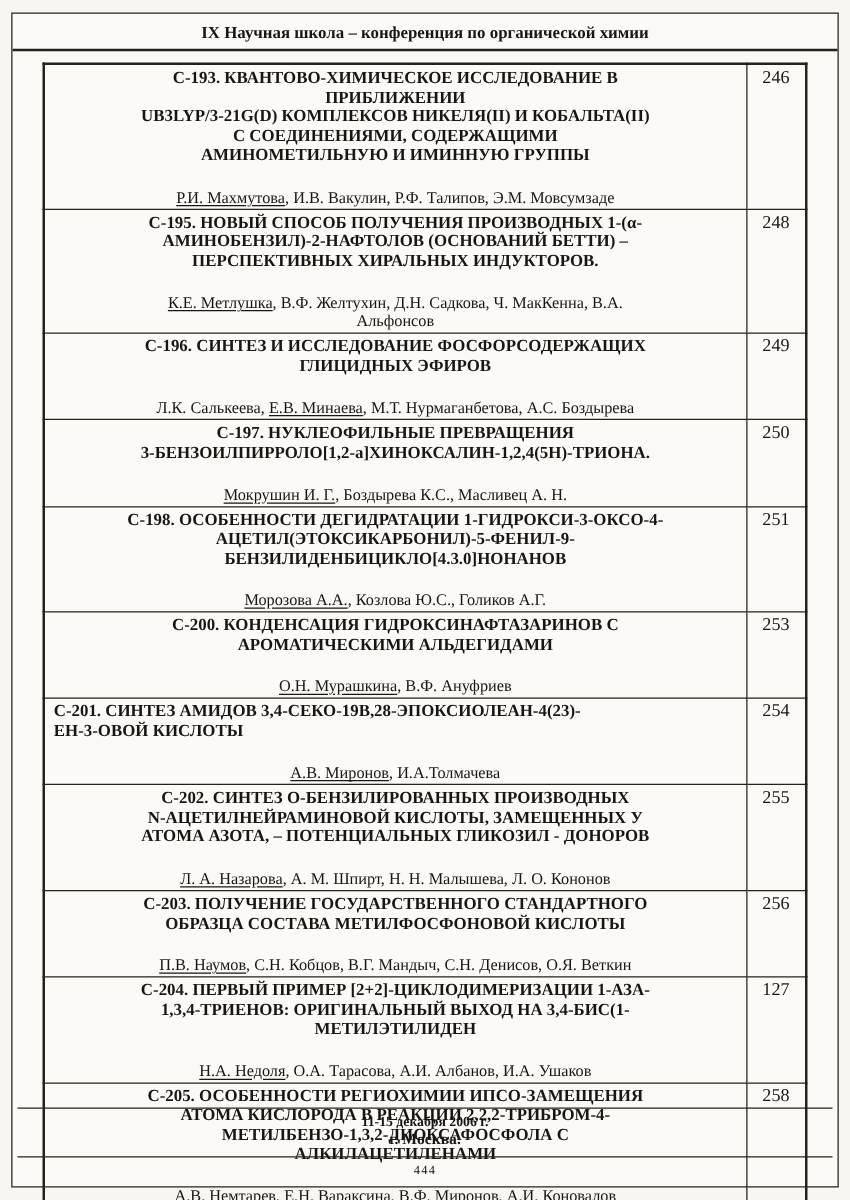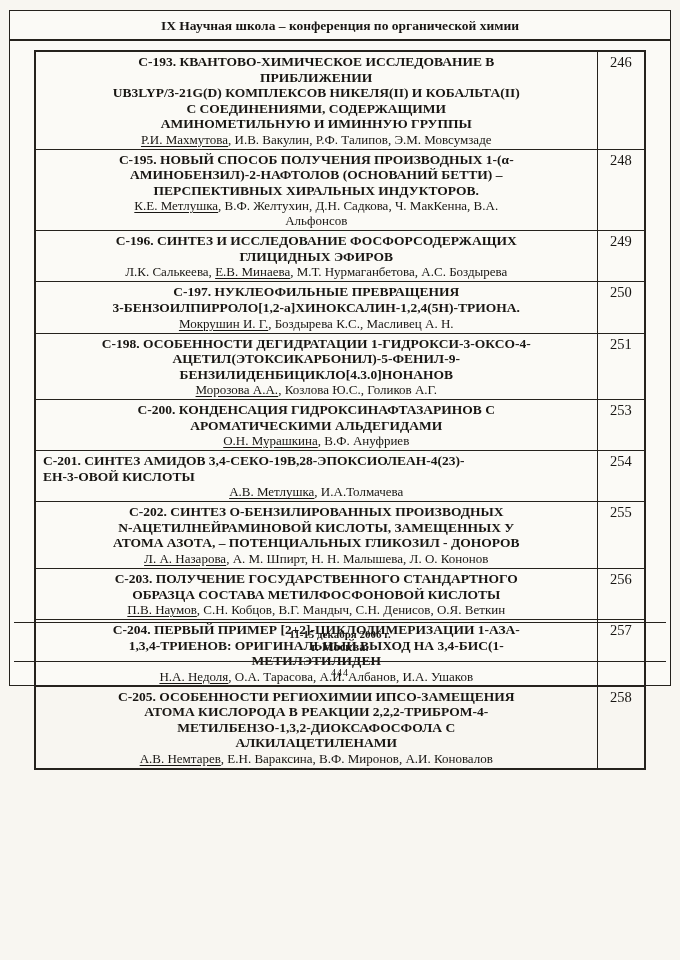--- a/index.html
+++ b/index.html
@@ -6,21 +6,21 @@
   html,body { width:680px; height:960px; }
   body {
     background:#edebe4;
     font-family:"Liberation Serif","DejaVu Serif",serif;
     color:#181613;
     position:relative;
     overflow:hidden;
   }
   .scan { position:absolute; inset:0; background:#f8f6f1; }
   .frame {
-    position:absolute; left:9px; top:10px; width:662px; height:676px;
+    position:absolute; left:9px; top:10px; width:662px; height:940px;
     border:1.5px solid #25221d; background:#fbfaf6;
   }
   .header {
     padding:7px 10px 5px;
     text-align:center;
     font-weight:bold;
     font-size:13.5px;
     border-bottom:2px solid #25221d;
   }
   table.toc {
@@ -30,21 +30,21 @@
     table-layout:fixed;
   }
   table.toc td { border:1.5px solid #25221d; vertical-align:top; }
   td.cell-main { padding:2px 7px 2px; }
   .title {
     font-weight:bold; font-size:13.5px; line-height:1.15;
     text-align:center; white-space:pre-line;
   }
   .title.left { text-align:left; }
   .authors {
-    font-size:13px; line-height:1.16; text-align:center; white-space:pre-line;
+    font-size:13px; line-height:1.16; text-align:center; white-space:pre-line;margin-top:18px;
   }
   .authors .u { text-decoration:underline; text-underline-offset:2px; }
   td.cell-page {
     width:48px; text-align:center; vertical-align:top;
     font-size:14.5px; padding-top:2px;
   }
   .footer { position:absolute; left:0; right:0; bottom:7px; text-align:center; }
   .footer-rule { height:0; border-top:1.5px solid #25221d; margin:0 4px; }
   .footer-date { margin-top:5px; font-weight:bold; font-size:11px; }
   .footer-city { font-weight:bold; font-size:12.5px; margin-bottom:6px; }
@@ -113,21 +113,21 @@
               <div class="title">С-200. КОНДЕНСАЦИЯ ГИДРОКСИНАФТАЗАРИНОВ С
 АРОМАТИЧЕСКИМИ АЛЬДЕГИДАМИ</div>
               <div class="authors"><span class="u">О.Н. Мурашкина</span><span>, В.Ф. Ануфриев</span></div>
             </td>
             <td class="cell-page">253</td>
           </tr>
           <tr>
             <td class="cell-main">
               <div class="title left">С-201. СИНТЕЗ АМИДОВ 3,4-СЕКО-19В,28-ЭПОКСИОЛЕАН-4(23)-
 ЕН-3-ОВОЙ  КИСЛОТЫ</div>
-              <div class="authors"><span class="u">А.В. Метлушка</span><span>, И.А.Толмачева</span></div>
+              <div class="authors"><span class="u">А.В. Миронов</span><span>, И.А.Толмачева</span></div>
             </td>
             <td class="cell-page">254</td>
           </tr>
           <tr>
             <td class="cell-main">
               <div class="title">С-202. СИНТЕЗ О-БЕНЗИЛИРОВАННЫХ ПРОИЗВОДНЫХ
 N-АЦЕТИЛНЕЙРАМИНОВОЙ КИСЛОТЫ, ЗАМЕЩЕННЫХ У
 АТОМА АЗОТА, – ПОТЕНЦИАЛЬНЫХ ГЛИКОЗИЛ -  ДОНОРОВ</div>
               <div class="authors"><span class="u">Л. А. Назарова</span><span>, А. М. Шпирт, Н. Н. Малышева, Л. О. Кононов</span></div>
             </td>
@@ -141,21 +141,21 @@
             </td>
             <td class="cell-page">256</td>
           </tr>
           <tr>
             <td class="cell-main">
               <div class="title">С-204. ПЕРВЫЙ ПРИМЕР [2+2]-ЦИКЛОДИМЕРИЗАЦИИ 1-АЗА-
 1,3,4-ТРИЕНОВ: ОРИГИНАЛЬНЫЙ ВЫХОД НА 3,4-БИС(1-
 МЕТИЛЭТИЛИДЕН</div>
               <div class="authors"><span class="u">Н.А. Недоля</span><span>, О.А. Тарасова, А.И. Албанов, И.А. Ушаков</span></div>
             </td>
-            <td class="cell-page">257</td>
+            <td class="cell-page">127</td>
           </tr>
           <tr>
             <td class="cell-main">
               <div class="title">С-205. ОСОБЕННОСТИ РЕГИОХИМИИ ИПСО-ЗАМЕЩЕНИЯ
 АТОМА КИСЛОРОДА В РЕАКЦИИ 2,2,2-ТРИБРОМ-4-
 МЕТИЛБЕНЗО-1,3,2-ДИОКСАФОСФОЛА С
 АЛКИЛАЦЕТИЛЕНАМИ</div>
               <div class="authors"><span class="u">А.В. Немтарев</span><span>, Е.Н. Вараксина, В.Ф. Миронов, А.И. Коновалов</span></div>
             </td>
             <td class="cell-page">258</td>

